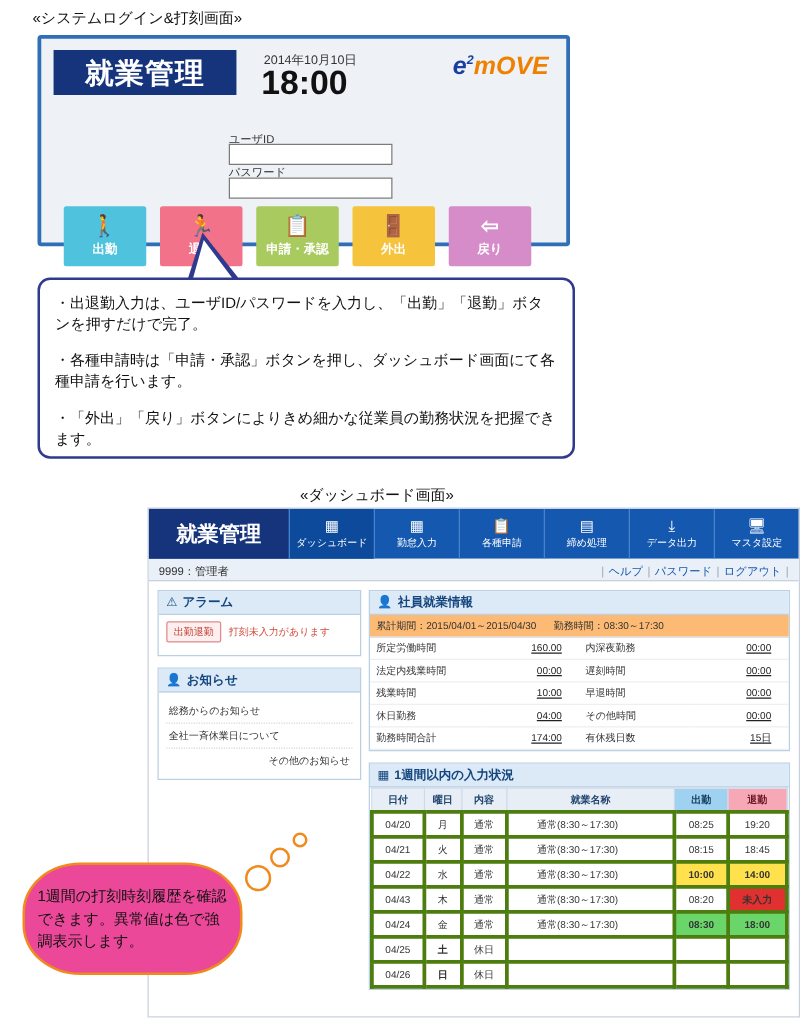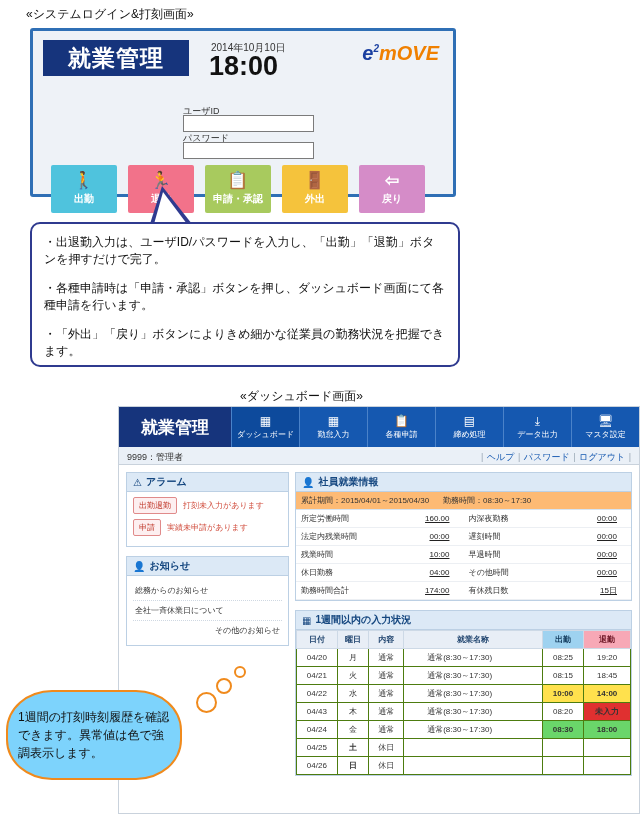--- a/index.html
+++ b/index.html
@@ -140,32 +140,32 @@
   table.kv td.v{width:23%;text-align:right;padding-right:14px;color:#222;text-decoration:underline;}
 
   
   table.grid{width:100%;border-collapse:collapse;font-size:8px;}
   table.grid th{
     background:#e8eef6;border:1px solid #cdd9e6;color:#21456f;
     font-weight:bold;padding:3px 2px;
   }
   table.grid th.in{background:#9ed2f0;color:#123a5c;}
   table.grid th.out{background:#f7a8b6;color:#6a1423;}
-  table.grid td{border:1px solid #4d7c0f;padding:3px 3px;text-align:center;color:#333;}
+  table.grid td{border:3px solid #4d7c0f;padding:3px 3px;text-align:center;color:#333;}
   table.grid td.left{text-align:left;padding-left:23px;}
   .sat{color:#1558b0;font-weight:bold;}
   .sun{color:#d03030;font-weight:bold;}
   .cell-y{background:#ffe14d;font-weight:bold;}
   .cell-g{background:#6ad66a;font-weight:bold;}
   .cell-r{background:#e03030;color:#fff;font-weight:bold;}
 
   
   #cloud{
-    position:absolute;left:6px;top:690px;width:176px;height:90px;
-    border:2px solid #f08a1c;border-radius:46px/40px;background:#7dd3fc;
+    position:absolute;left:18px;top:690px;width:176px;height:90px;
+    border:2px solid #f08a1c;border-radius:46px/40px;background:#ec4899;
     box-sizing:border-box;display:flex;align-items:center;justify-content:center;
   }
   #cloud-txt{font-size:12px;line-height:1.5;color:#111;padding:0 10px;}
   .puff{position:absolute;border:2px solid #f08a1c;border-radius:50%;background:#fff;}
   #p1{left:196px;top:692px;width:17px;height:17px;}
   #p2{left:216px;top:678px;width:12px;height:12px;}
   #p3{left:234px;top:666px;width:8px;height:8px;}
 </style>
 </head>
 <body>
@@ -272,24 +272,20 @@
       <div class="card">
         <div class="card-hd">
           <span class="hic">⚠</span>
           <span>アラーム</span>
         </div>
         <div class="card-bd">
           <div class="alarm-row">
             <button class="alarm-btn">出勤退勤</button>
             <span class="alarm-txt">打刻未入力があります</span>
           </div>
-          <div class="alarm-row">
-            <button class="alarm-btn">申請</button>
-            <span class="alarm-txt">実績未申請があります</span>
-          </div>
         </div>
       </div>
 
       <div class="card">
         <div class="card-hd">
           <span class="hic">👤</span>
           <span>お知らせ</span>
         </div>
         <div class="card-bd">
           <div class="notice-row">総務からのお知らせ</div>

